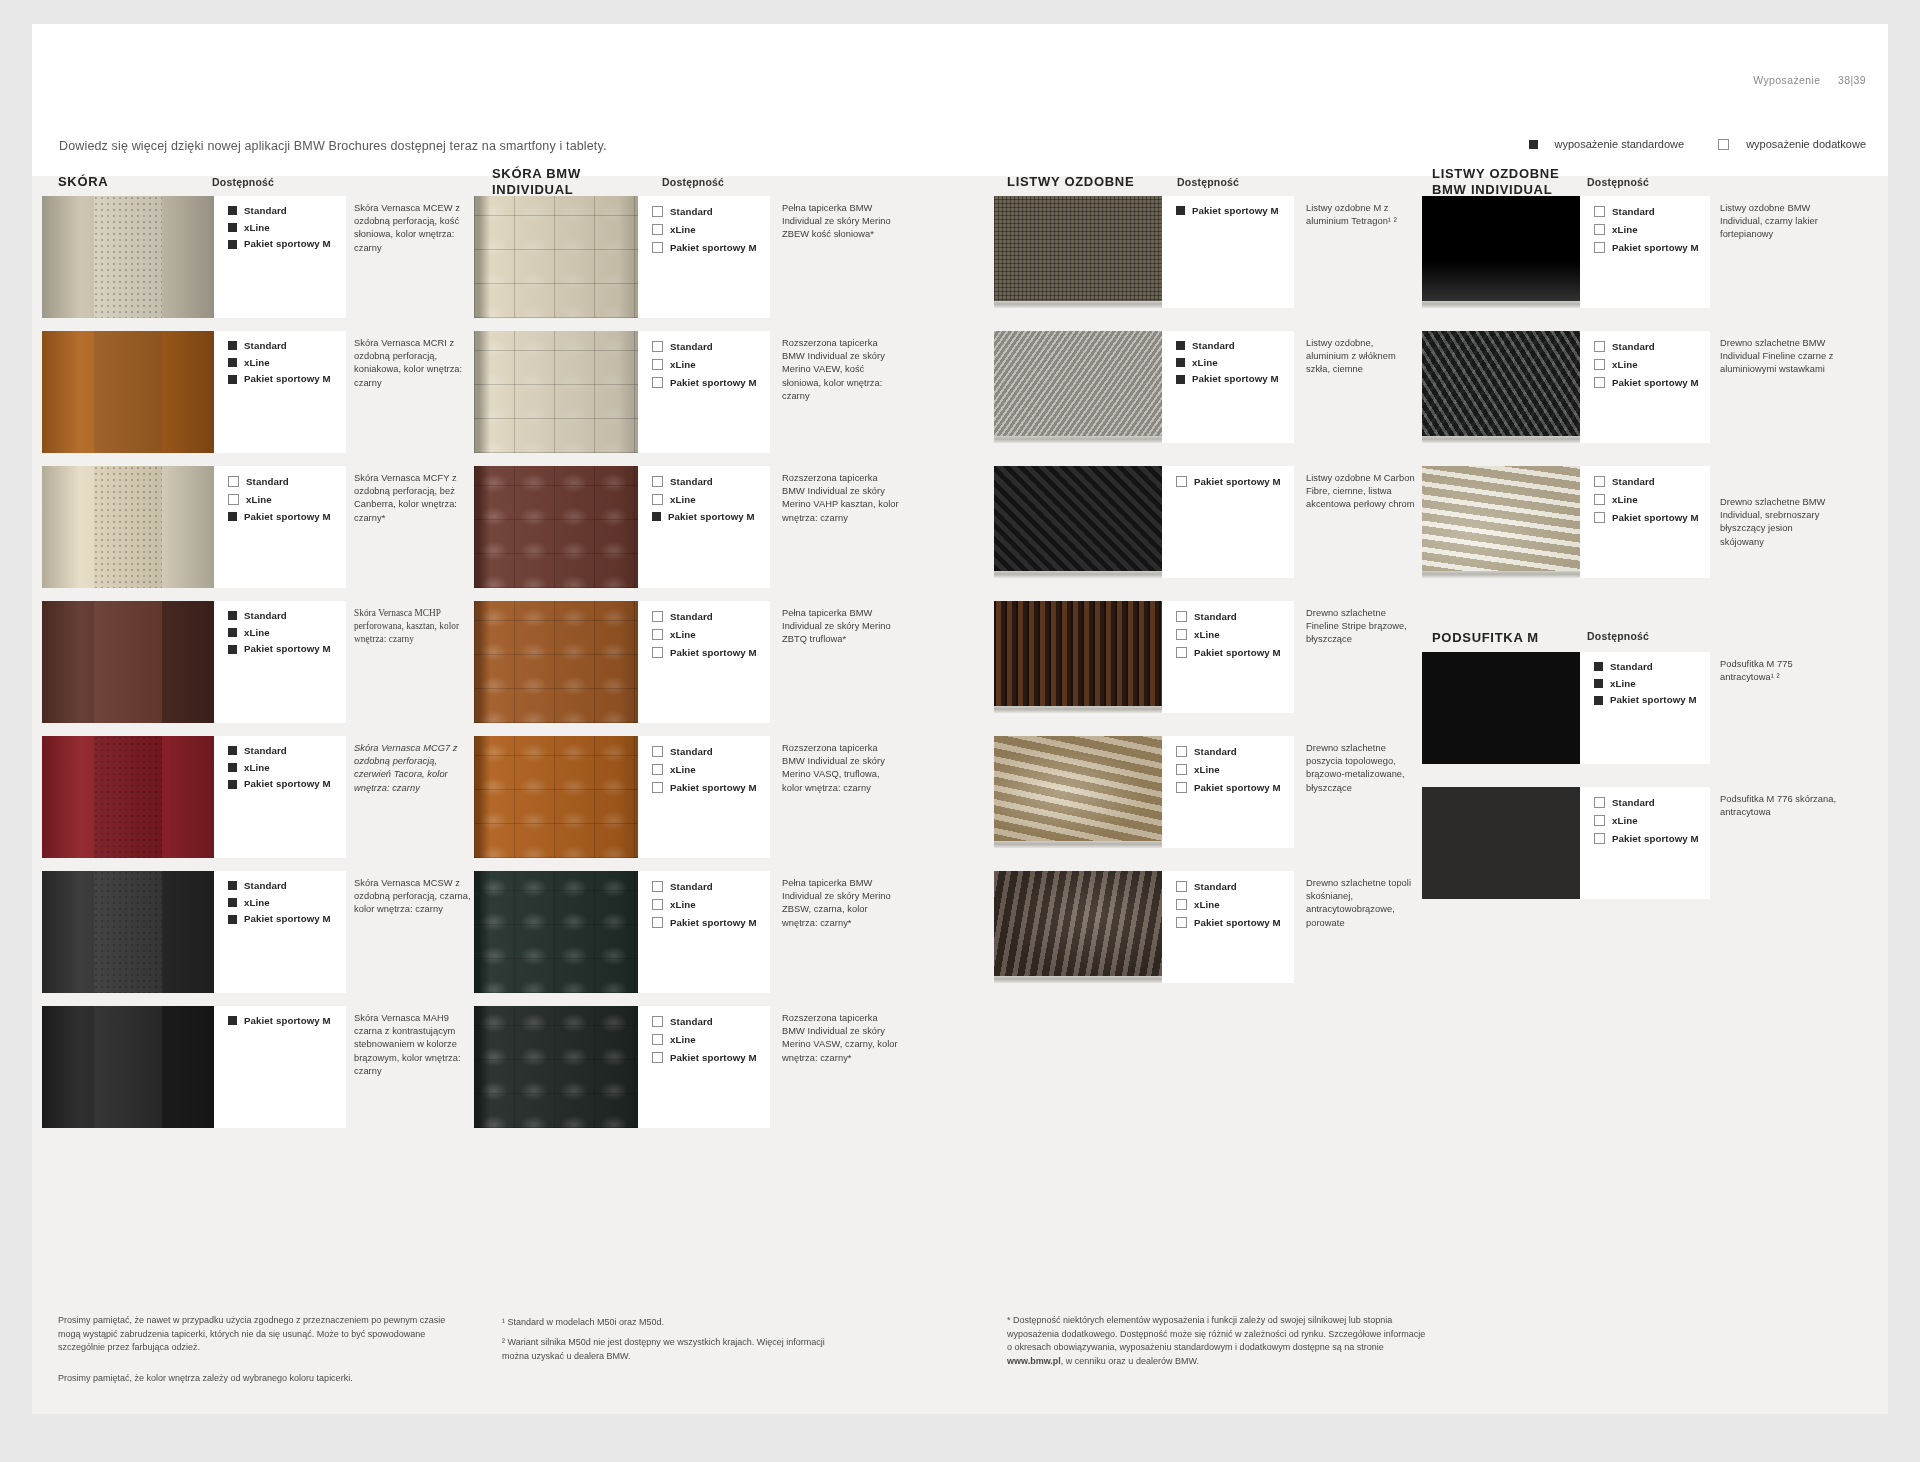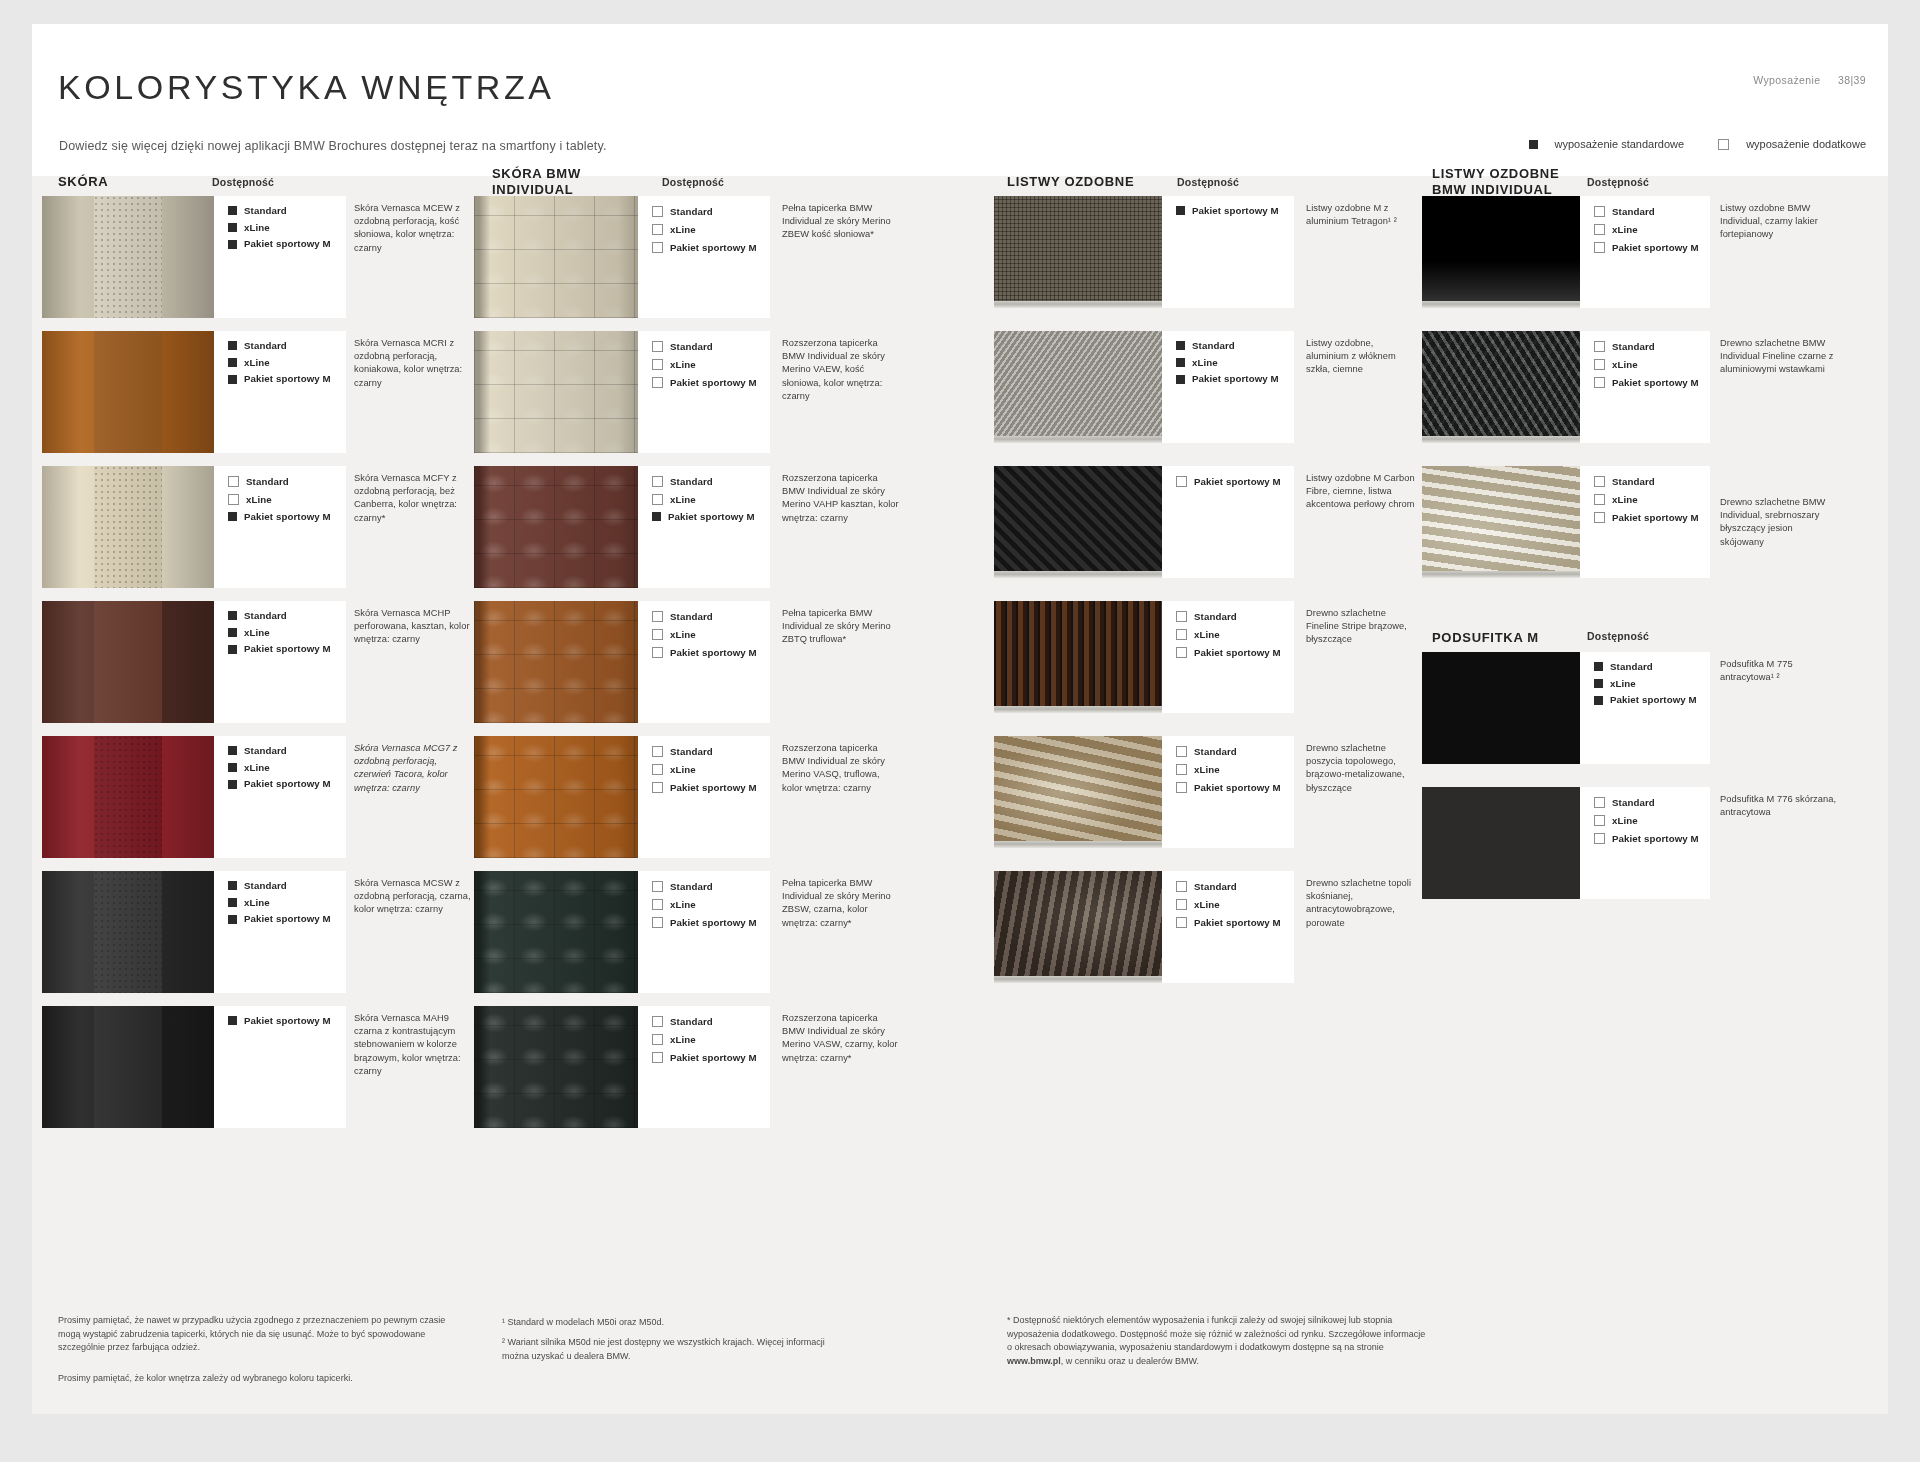--- a/index.html
+++ b/index.html
@@ -77,21 +77,20 @@
   .foot b{font-weight:bold;}
 
   .leather-v{position:absolute;top:0;height:100%;}
 </style>
 </head>
 <body>
 
 <div class="page">
 
   <div class="head-white">
-    <div class="page-title">KOLORYSTYKA WNĘTRZA</div>
     <div class="subtitle">Dowiedz się więcej dzięki nowej aplikacji BMW Brochures dostępnej teraz na smartfony i tablety.</div>
     <div class="pager">
       <span>Wyposażenie</span>
       <span class="pg">38|39</span>
     </div>
     <div class="legend">
       <span class="li">
         <span class="sq filled"></span>
         <span>wyposażenie standardowe</span>
       </span>
@@ -213,21 +212,21 @@
           </div>
           <div class="opt">
             <span class="sq filled"></span>
             <span>xLine</span>
           </div>
           <div class="opt">
             <span class="sq filled"></span>
             <span>Pakiet sportowy M</span>
           </div>
         </div>
-        <div class="desc" style="left: 312px; top: 6px; width: 118px;">Skóra Vernasca MCHP perforowana, kasztan, kolor wnętrza: czarny</div>
+        <div class="desc" style="left: 312px; top: 6px; width: 118px; font-family: Liberation Serif, serif;">Skóra Vernasca MCHP perforowana, kasztan, kolor wnętrza: czarny</div>
       </div>
       <div class="row" style="left: 10px; top: 712px;">
         <div class="swatch" style="width: 172px; height: 122px; background: rgb(142, 31, 39);">
           <div class="leather-v" style="left: 0%; width: 30%; background: rgb(142, 31, 39);"></div>
           <div class="leather-v" style="left: 30%; width: 40%; background: radial-gradient(circle at 2px 2px, rgba(0, 0, 0, 0.22) 1px, transparent 1.3px) 0px 0px / 6px 6px, rgb(124, 26, 34);"></div>
           <div class="leather-v" style="left: 70%; width: 30%; background: rgb(150, 36, 44);"></div>
           <div style="position: absolute; inset: 0px; background: linear-gradient(90deg, rgba(0, 0, 0, 0.22), rgba(255, 255, 255, 0.06) 22%, rgba(0, 0, 0, 0.1) 70%, rgba(0, 0, 0, 0.28));"></div>
         </div>
         <div class="availbox" style="left: 172px; top: 0px; width: 132px; height: 122px; padding: 10px 0px 0px 14px; box-sizing: border-box;">
           <div class="opt">

